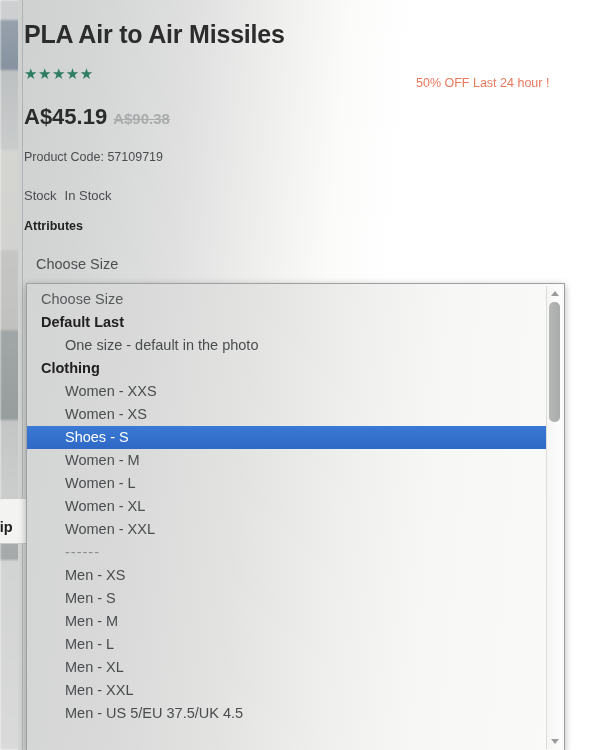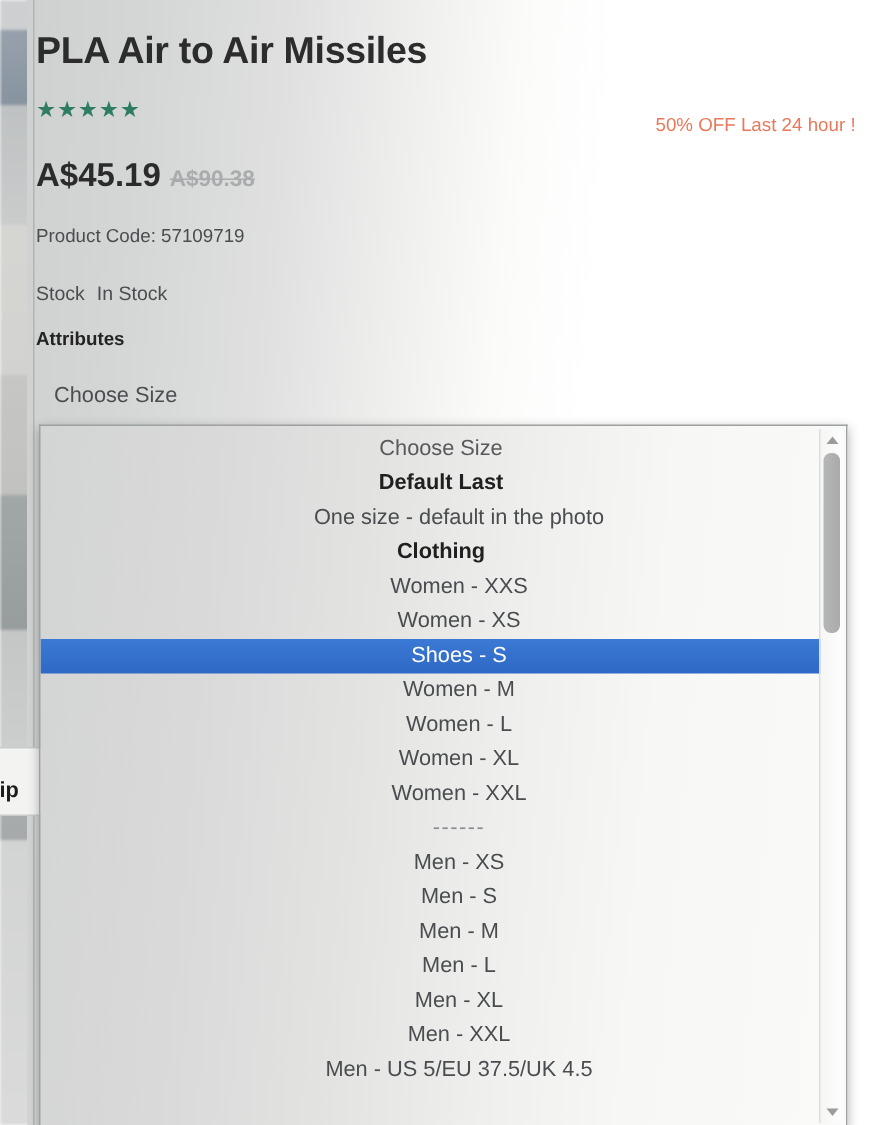--- a/index.html
+++ b/index.html
@@ -8,21 +8,20 @@
     overflow: hidden;
     font-family: "Liberation Sans", sans-serif;
   }
 
   #page {
     position: relative;
     width: 593px;
     height: 750px;
     background: #ffffff;
     overflow: hidden;
-    text-align: center;
   }
 
   
   .photo-sliver {
     position: absolute;
     left: 0; top: 0;
     width: 22px; height: 750px;
     background:
       linear-gradient(180deg,
         #c9ccce 0px, #c9ccce 20px,
@@ -77,21 +76,21 @@
     left: 24px; top: 66px;
     font-size: 15px;
     letter-spacing: 0.5px;
     color: #2e7d62;
     line-height: 1;
     white-space: nowrap;
   }
 
   .sale-note {
     position: absolute;
-    left: 437px; top: 76px;
+    left: 416px; top: 76px;
     font-size: 12.5px;
     color: #e8795c;
     white-space: nowrap;
   }
 
   .price-row {
     position: absolute;
     left: 24px; top: 104px;
     white-space: nowrap;
   }

